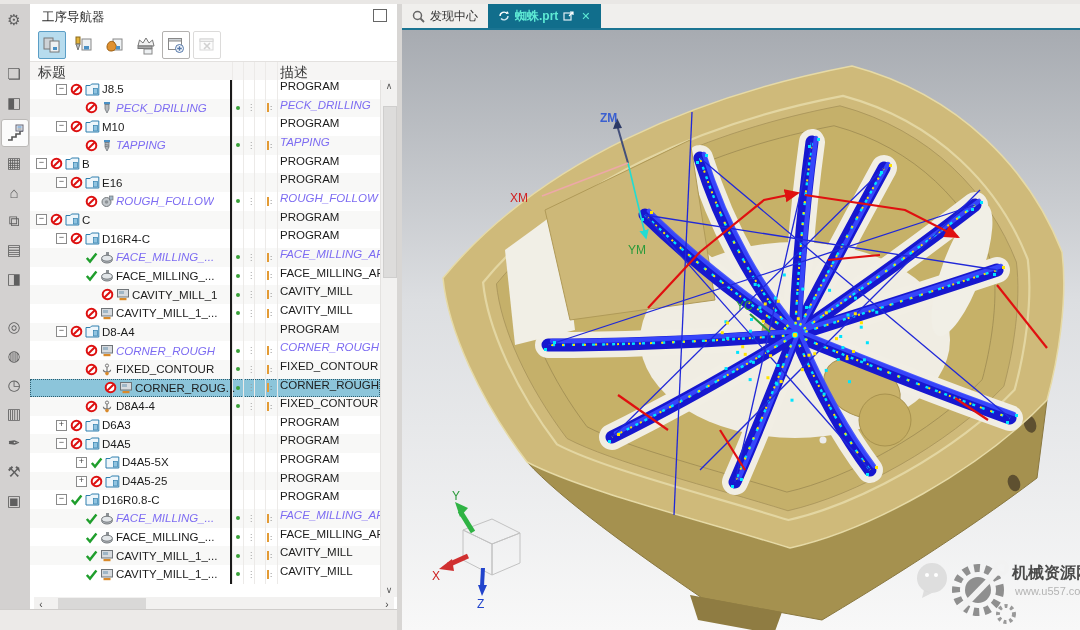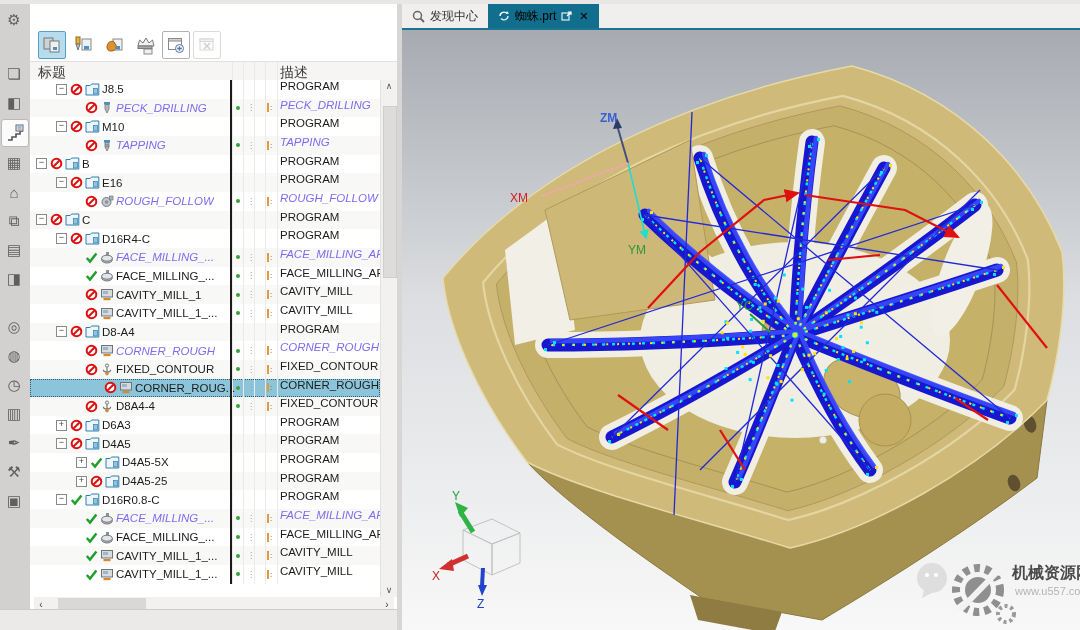--- a/index.html
+++ b/index.html
@@ -55,21 +55,21 @@
   #hscroll{left:4px;top:593px;width:360px;height:15px;background:#f2f1f0;}
   #hthumb{position:absolute;left:24px;top:1px;width:88px;height:13px;background:#d9d8d7;}
   .harr{position:absolute;top:0;width:14px;height:15px;color:#444;font-size:10px;text-align:center;line-height:15px;}
   #panelbottom{left:0;top:609px;width:397px;height:21px;background:#eceae8;border-top:1px solid #cfcdcb;}
   
   #splitter{left:397px;top:4px;width:5px;height:626px;background:#d8d6d4;}
   
   #vp{left:402px;top:4px;width:678px;height:626px;background:#f0efed;}
   #tabbar{position:absolute;left:0;top:0;width:795px;height:24px;background:#f0efed;display:flex;border-bottom:2px solid #1b7492;}
   .tab{display:flex;align-items:center;gap:5px;padding:0 10px;font-size:12px;color:#333;}
-  .tab.active{background:#116e8c;color:#000000;}
+  .tab.active{background:#116e8c;color:#5eead4;font-weight:bold;}
   .tab .x{font-size:11px;margin-left:2px;}
   #canvas{position:absolute;left:0;top:26px;width:678px;height:600px;}
 </style>
 </head>
 <body>
 
 <div id="topstrip" class="abs"></div>
 
 <div id="resbar" class="abs">
     <div class="ric gear">⚙</div>
@@ -92,20 +92,24 @@
     <div class="ric">◎</div>
     <div class="ric">◍</div>
     <div class="ric">◷</div>
     <div class="ric">▥</div>
     <div class="ric">✒</div>
     <div class="ric">⚒</div>
     <div class="ric">▣</div>
   </div>
 
 <div id="panel" class="abs">
+  <div id="ptitle" class="abs">
+    <span class="txt">工序导航器</span>
+    <span id="floatbtn"></span>
+  </div>
   <div id="ntoolbar" class="abs">
       <div class="tbtn active">
         <svg width="20" height="20" viewBox="0 0 20 20">
           <rect x="2" y="3" width="9" height="11" fill="#cdd2d6" stroke="#777"></rect>
           <rect x="8" y="6" width="9" height="11" fill="#eef1f3" stroke="#777"></rect>
           <rect x="11" y="12" width="4" height="3" fill="#4a90c4"></rect>
         </svg>
       </div>
       <div class="tbtn">
         <svg width="20" height="20" viewBox="0 0 20 20">
@@ -375,21 +379,21 @@
           <span class="m4">
             <i></i>
             <b>:</b>
           </span>
         </div>
         <div class="cd">
           <span class="dlab">FACE_MILLING_AREA</span>
         </div>
       </div>
       <div class="row">
-        <div class="ct" style="padding-left:55px">
+        <div class="ct" style="padding-left:71px">
           <svg class="sti" width="13" height="13" viewBox="0 0 13 13">
             <circle cx="6.5" cy="6.5" r="4.8" fill="#fff" stroke="#d11" stroke-width="2"></circle>
             <line x1="3.2" y1="9.8" x2="9.8" y2="3.2" stroke="#d11" stroke-width="2"></line>
           </svg>
           <svg class="tyi" width="14" height="13" viewBox="0 0 14 13">
             <rect x="1.5" y="1.5" width="11" height="7.5" fill="#d7dbdf" stroke="#6f7478"></rect>
             <rect x="3" y="3" width="5" height="3" fill="#9fb6c6"></rect>
             <rect x="3.5" y="10" width="7" height="2.2" fill="#d98a2b"></rect>
           </svg>
           <span class="lab">CAVITY_MILL_1</span>

